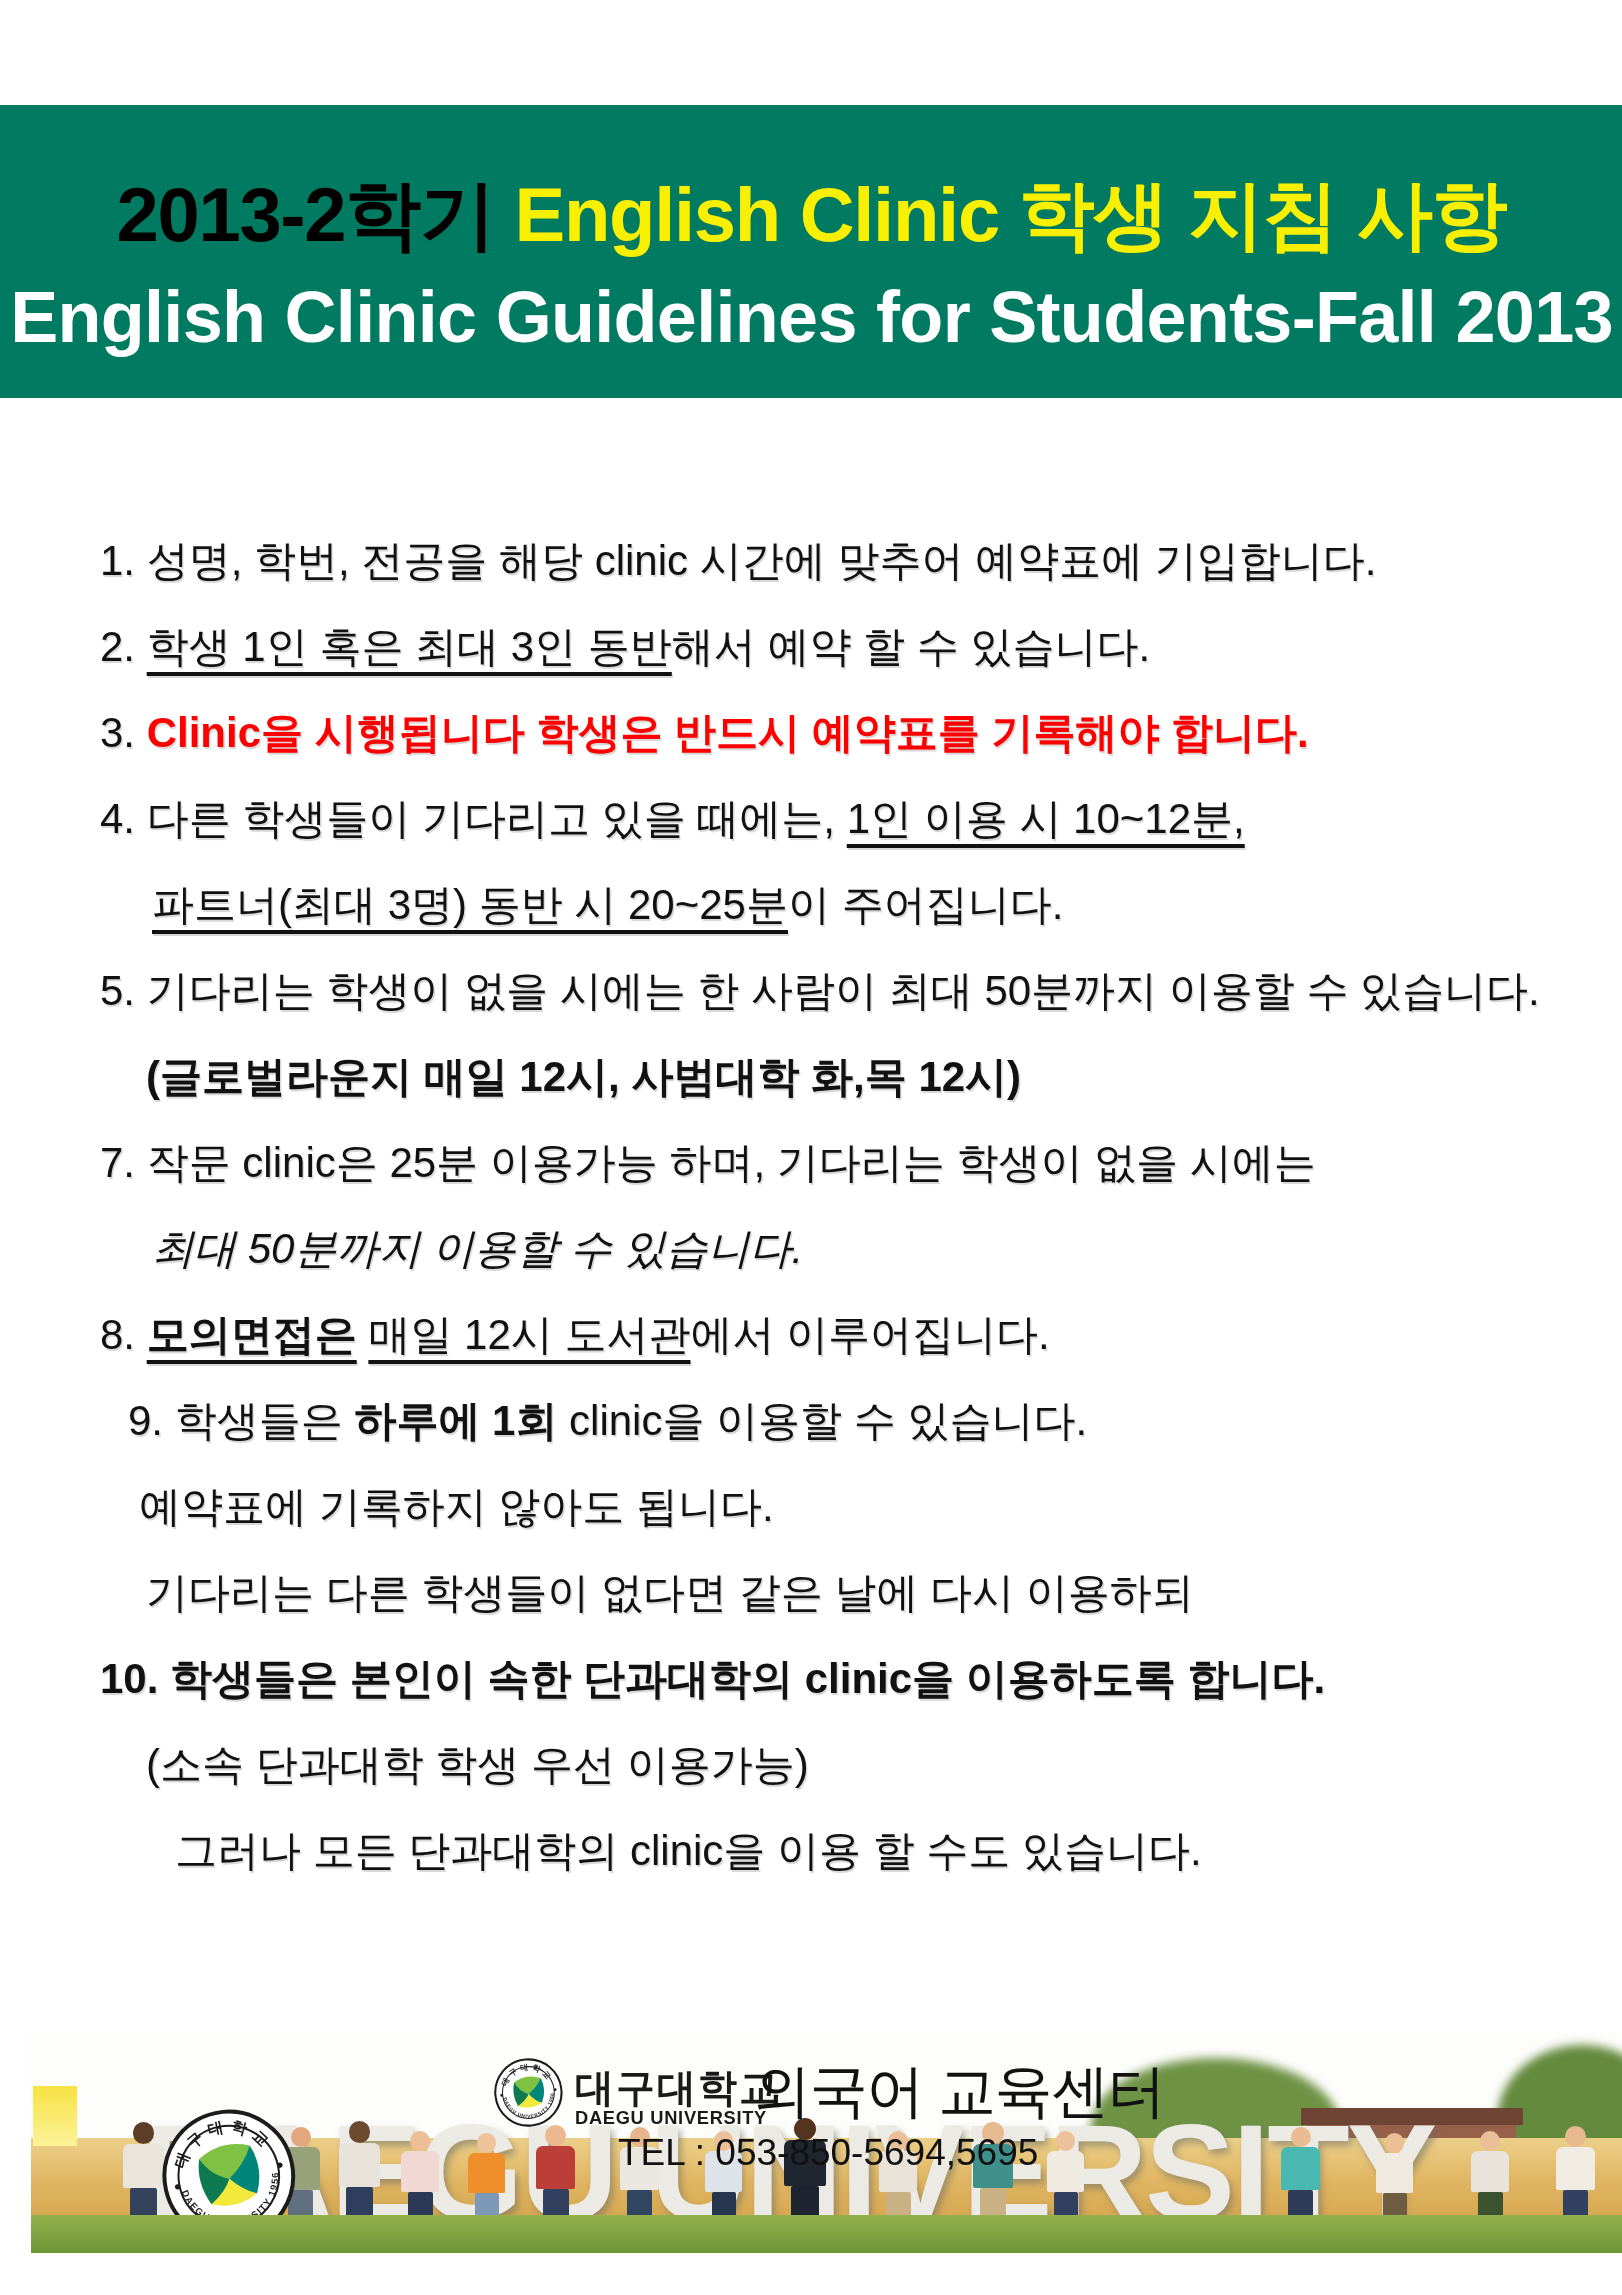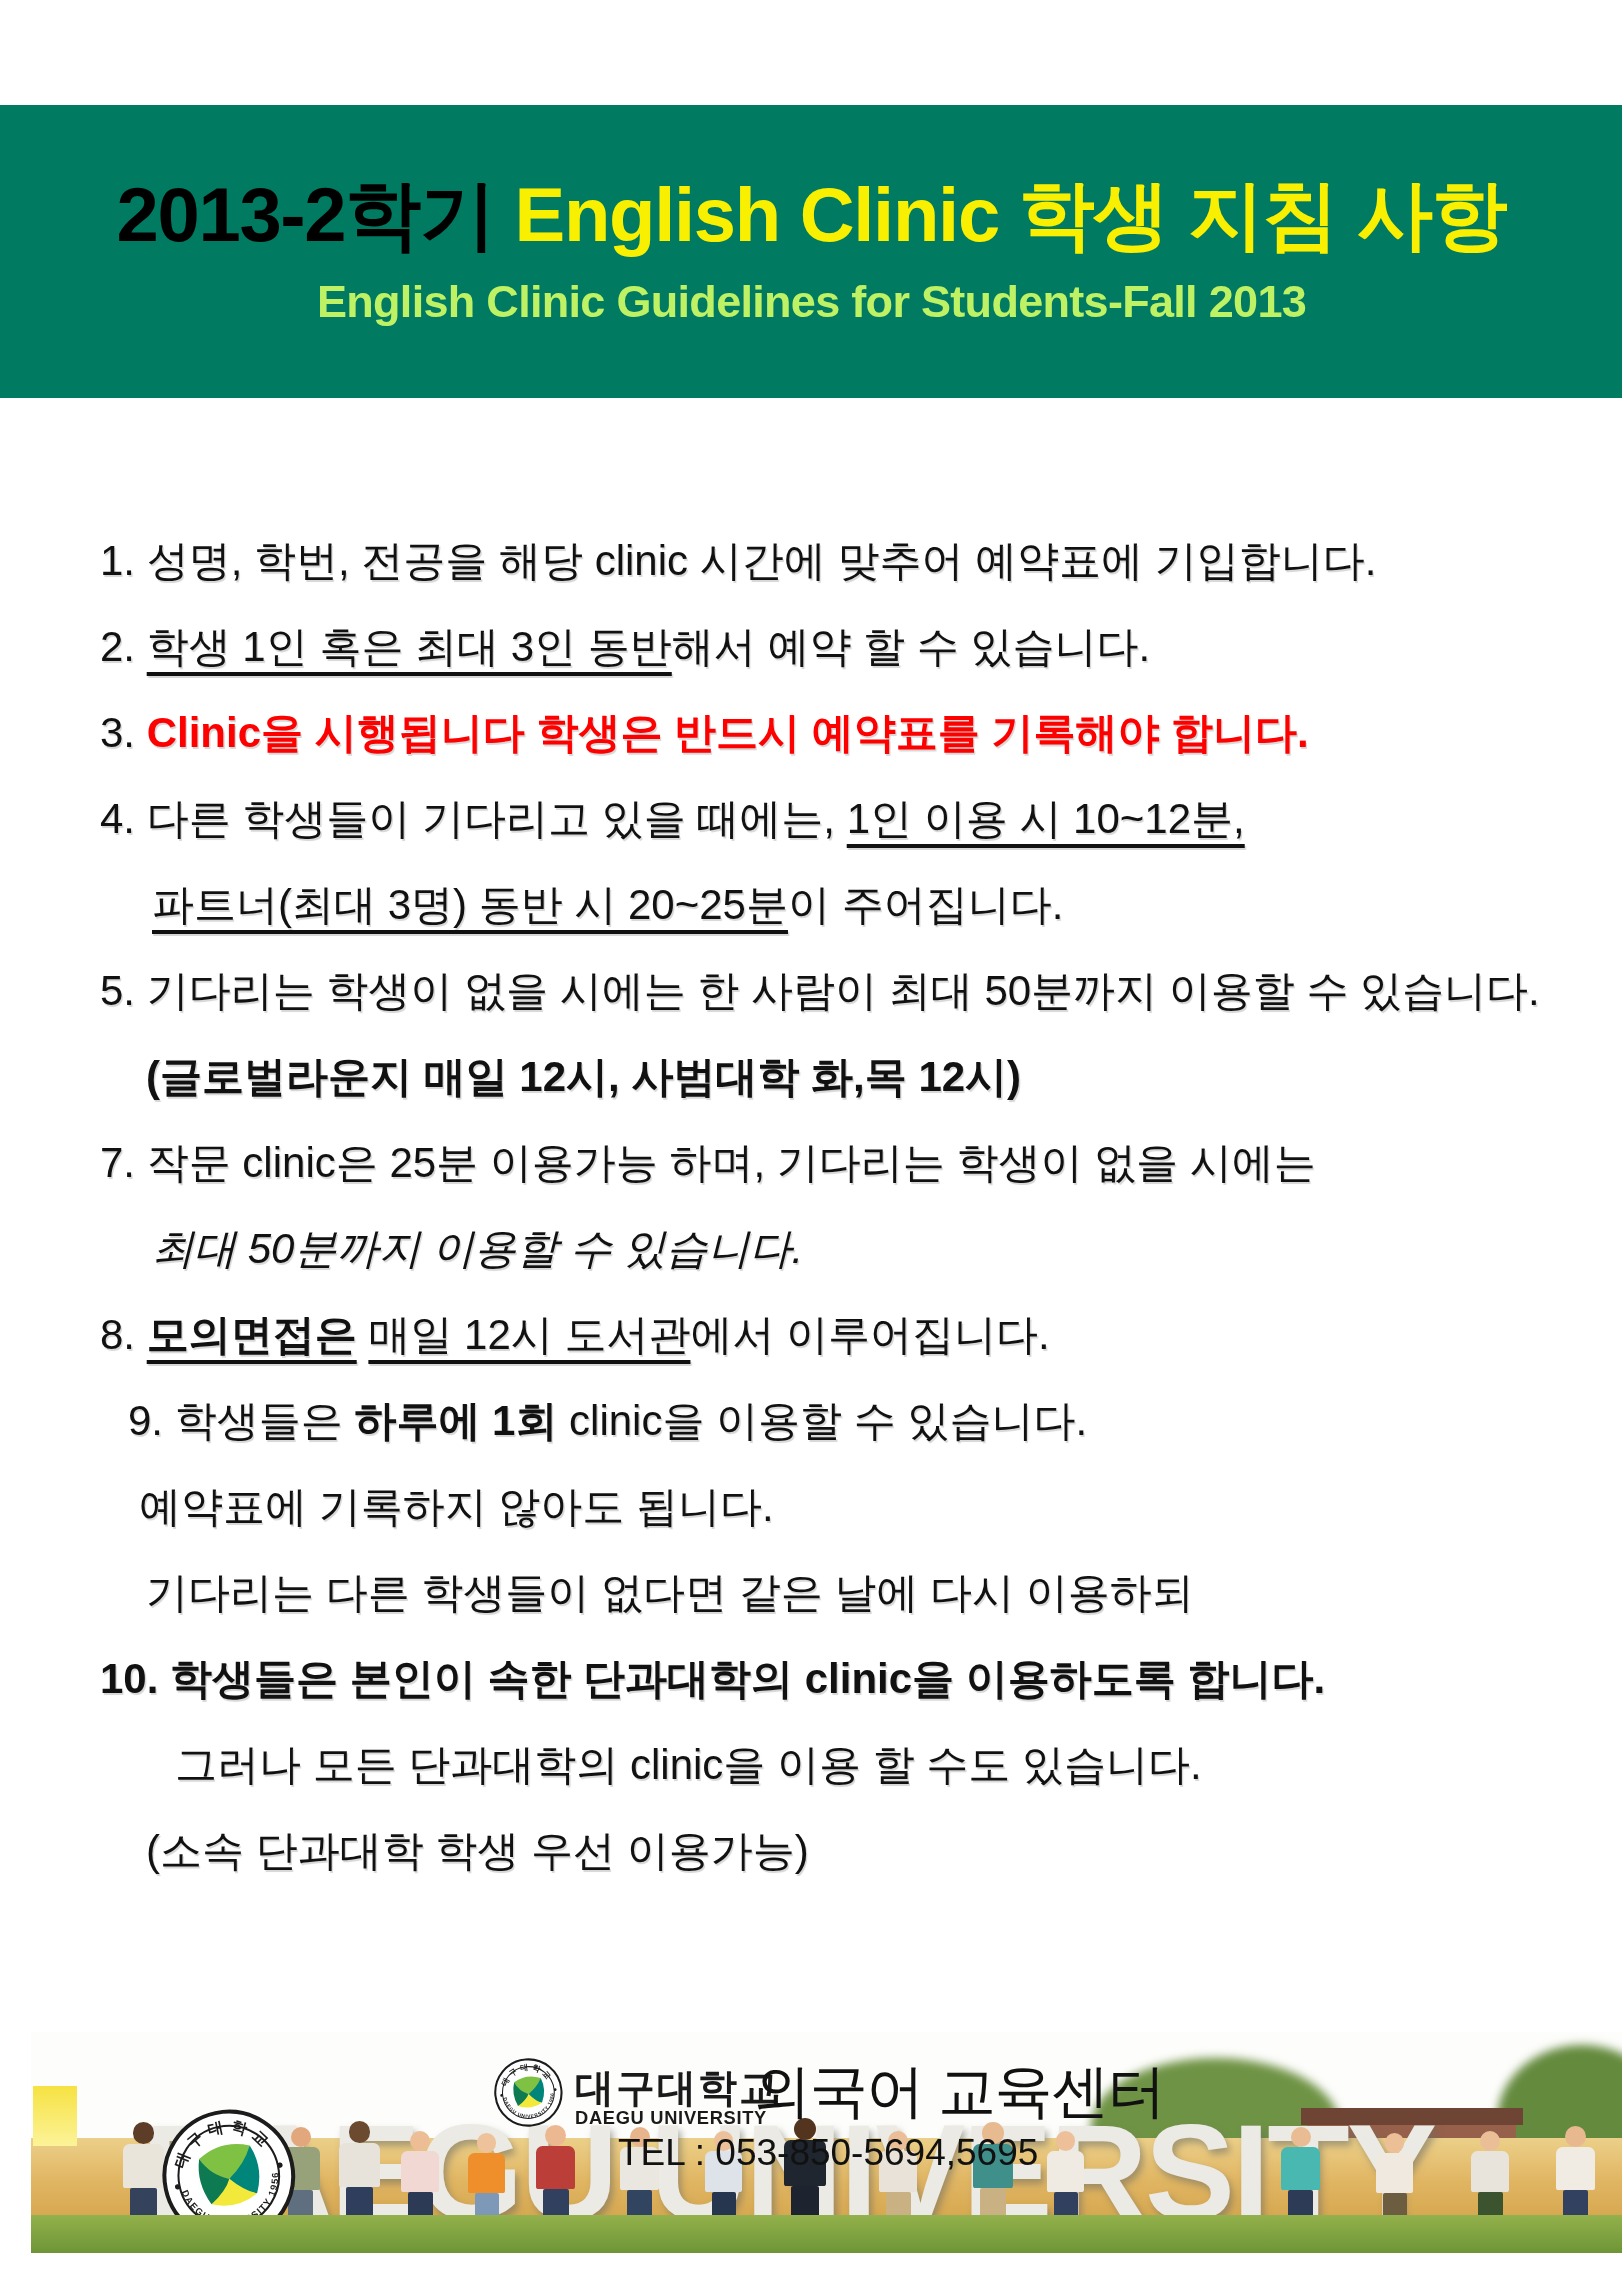--- a/index.html
+++ b/index.html
@@ -7,21 +7,21 @@
     position:relative;width:1623px;height:2295px;background:#ffffff;
     font-family:"Liberation Sans","DejaVu Sans",sans-serif;overflow:hidden;
   }
   
   .banner{position:absolute;left:0;top:105px;width:1623px;height:293px;background:#007a60;}
   .banner .t1{position:absolute;top:60px;left:0;width:100%;text-align:center;
     font-size:76px;font-weight:bold;white-space:nowrap;letter-spacing:-1.3px;}
   .banner .t1 .wh{color:#000000;}
   .banner .t1 .ye{color:#f8f000;}
   .banner .t2{position:absolute;top:171px;left:0;width:100%;text-align:center;
-    font-size:45px;font-weight:bold;color:#bef264;white-space:nowrap;letter-spacing:-0.7px;}
+    font-size:72px;font-weight:bold;color:#ffffff;white-space:nowrap;letter-spacing:-0.7px;}
   
   .guidelines{position:absolute;left:100px;top:518px;width:1479px;}
   .gl-line{height:86px;line-height:86px;font-size:42px;color:#111111;white-space:nowrap;
     text-shadow:1.3px 2px 0.7px rgba(150,150,150,0.38);}
   .seg.b{font-weight:bold;}
   .seg.u{text-decoration:underline;text-decoration-thickness:3.9px;text-underline-offset:10.5px;}
   
   .photo{position:absolute;left:31px;top:2032px;width:1591px;height:221px;overflow:hidden;background:#fdfdfb;}
   .tree{position:absolute;border-radius:50%;filter:blur(4.6px);}
   .building{position:absolute;background:#96604a;}
@@ -71,22 +71,22 @@
       <div class="gl-line" style="padding-left: 52px;"><span class="seg u">파트너(최대 3명) 동반 시 20~25분</span><span class="seg">이 주어집니다.</span></div>
       <div class="gl-line" style="padding-left: 0px;"><span class="seg">5. 기다리는 학생이 없을 시에는 한 사람이 최대 50분까지 이용할 수 있습니다.</span></div>
       <div class="gl-line" style="padding-left: 46px;"><span class="seg b">(글로벌라운지 매일 12시, 사범대학 화,목 12시)</span></div>
       <div class="gl-line" style="padding-left: 0px;"><span class="seg">7. 작문 clinic은 25분 이용가능 하며, 기다리는 학생이 없을 시에는</span></div>
       <div class="gl-line" style="padding-left: 52px; font-style: italic;"><span class="seg">최대 50분까지 이용할 수 있습니다.</span></div>
       <div class="gl-line" style="padding-left: 0px;"><span class="seg">8. </span><span class="seg b u">모의면접은</span><span class="seg"> </span><span class="seg u">매일 12시 도서관</span><span class="seg">에서 이루어집니다.</span></div>
       <div class="gl-line" style="padding-left: 0px; margin-left: 28px;"><span class="seg">9. 학생들은 </span><span class="seg b">하루에 1회</span><span class="seg"> clinic을 이용할 수 있습니다.</span></div>
       <div class="gl-line" style="padding-left: 39px;"><span class="seg">예약표에 기록하지 않아도 됩니다.</span></div>
       <div class="gl-line" style="padding-left: 46px;"><span class="seg">기다리는 다른 학생들이 없다면 같은 날에 다시 이용하되</span></div>
       <div class="gl-line" style="padding-left: 0px;"><span class="seg b">10. 학생들은 본인이 속한 단과대학의 clinic을 이용하도록 합니다.</span></div>
+      <div class="gl-line" style="padding-left: 46px;"><span class="seg">(소속 단과대학 학생 우선 이용가능)</span></div>
       <div class="gl-line" style="padding-left: 75px;"><span class="seg">그러나 모든 단과대학의 clinic을 이용 할 수도 있습니다.</span></div>
-      <div class="gl-line" style="padding-left: 46px;"><span class="seg">(소속 단과대학 학생 우선 이용가능)</span></div>
     </div>
 
   <div class="photo">
     <div class="tree" style="left:1060px;top:26px;width:249px;height:137px;background:#6f9345;"></div>
     <div class="tree" style="left:1466px;top:13px;width:170px;height:151px;background:#648a3e;"></div>
     <div class="building" style="left:1276px;top:90px;width:209px;height:46px;">
       <div class="roof"></div>
     </div>
     <div class="wheat"></div>
     <div class="letters" style="color: rgb(236, 234, 228);">DAEGU UNIVERSITY</div>

